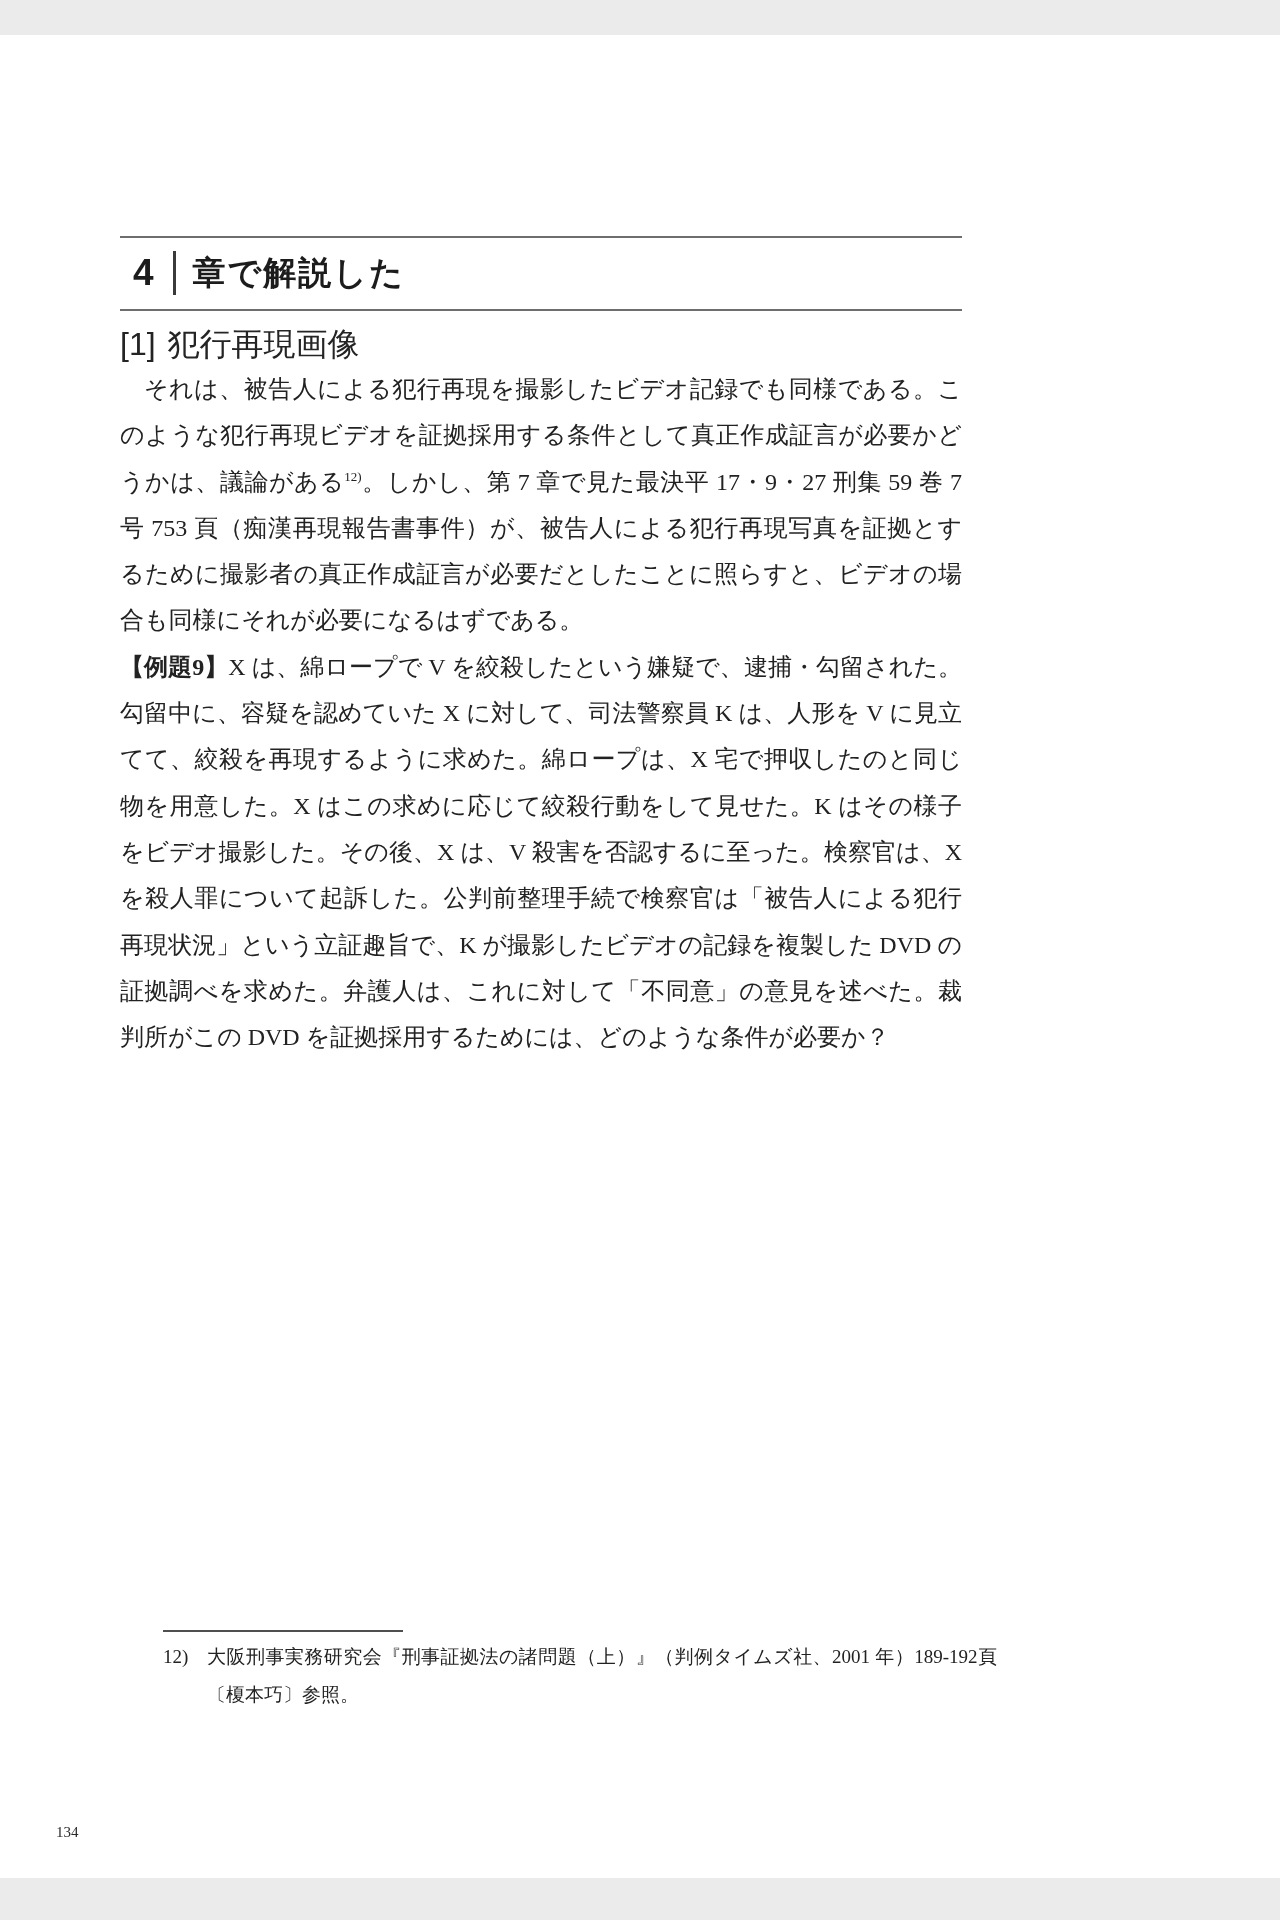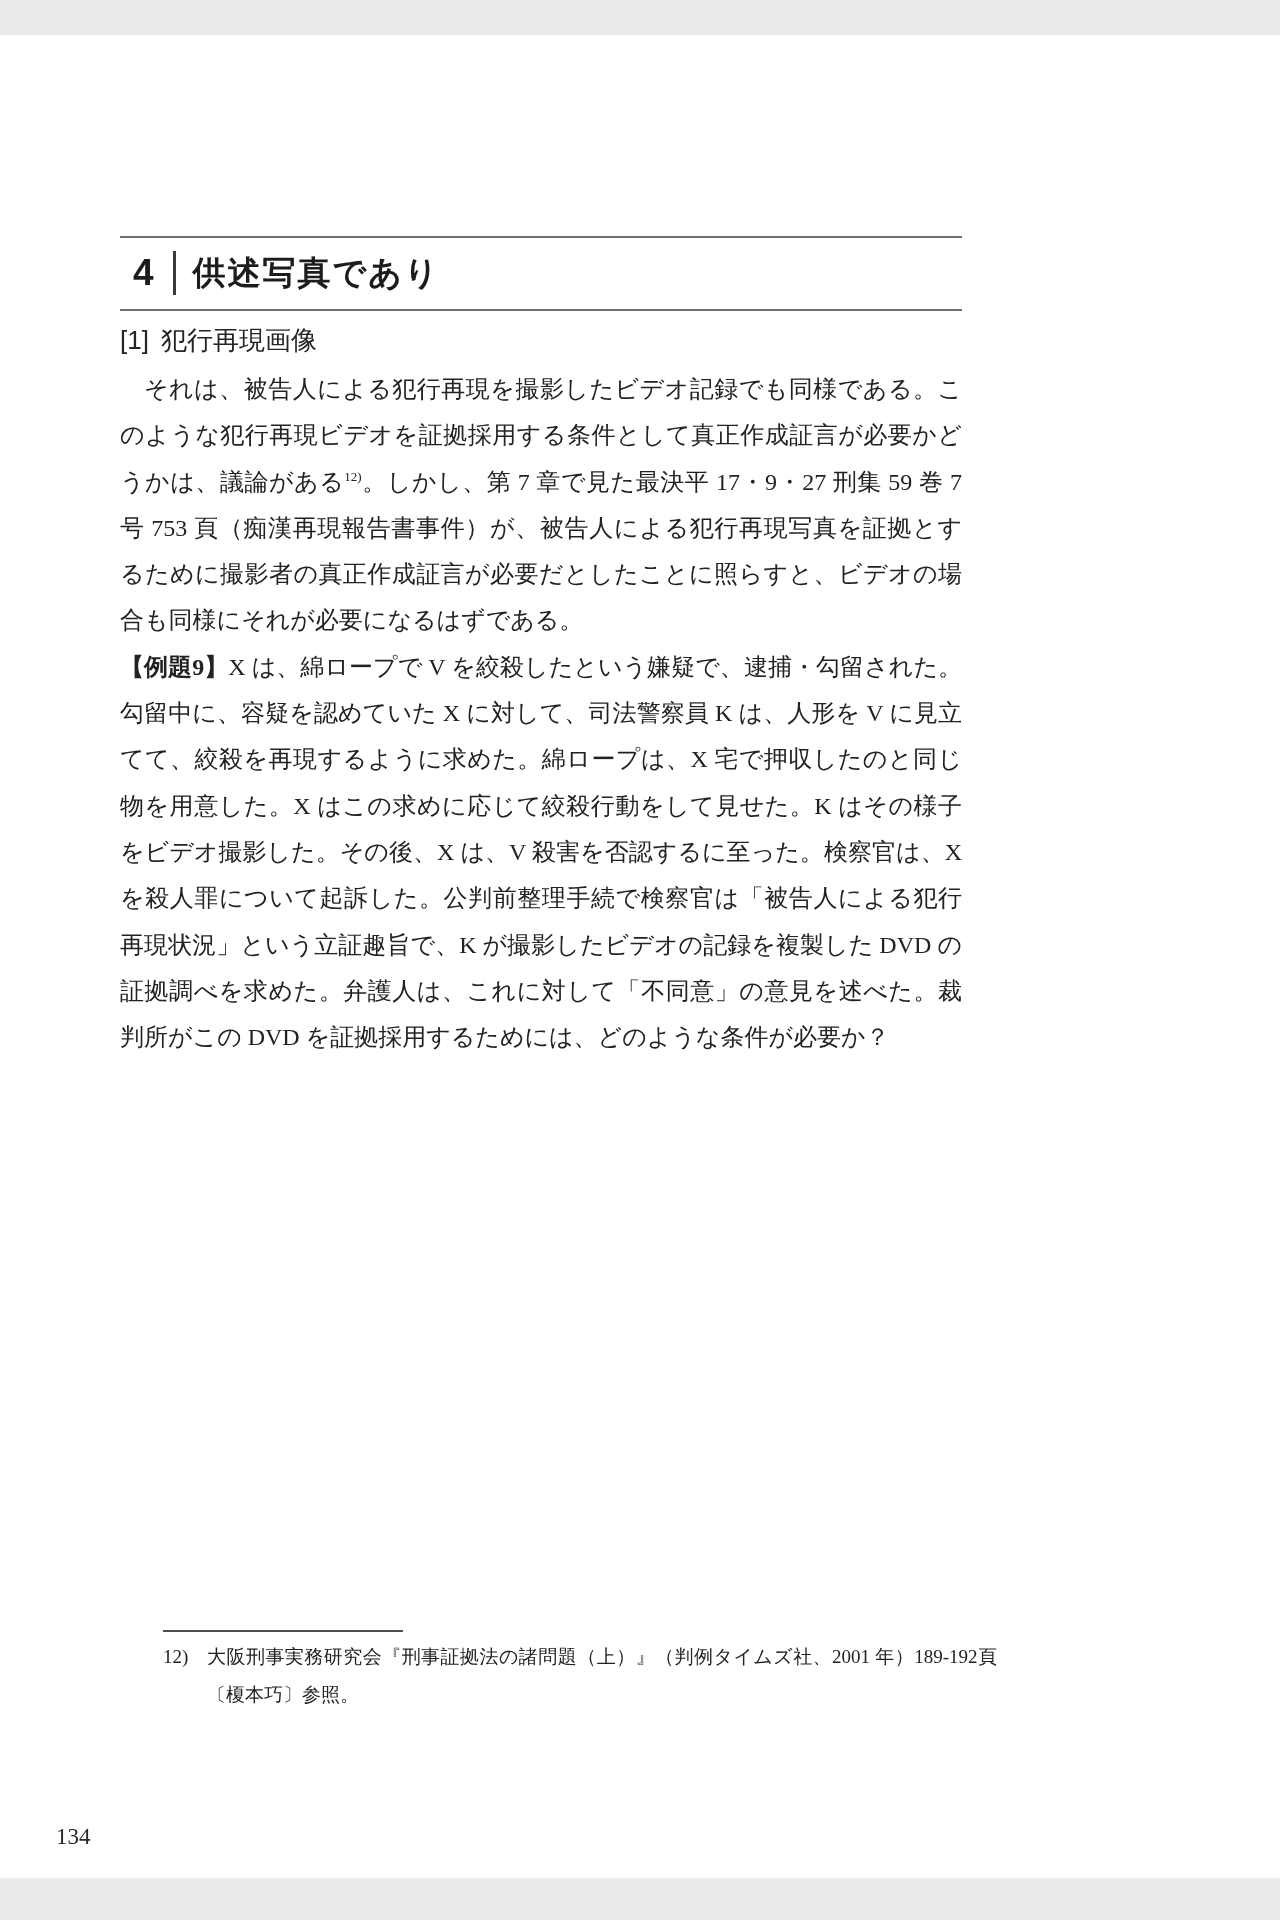--- a/index.html
+++ b/index.html
@@ -22,21 +22,21 @@
     position:absolute; left:120px; top:204px; height:68px; width:842px;
     display:flex; align-items:center;
     font-family:"Liberation Sans","DejaVu Sans",sans-serif; font-weight:bold;
   }
   .sec-num { font-size:37px; padding-left:13px; color:#1c1c1c; }
   .vbar { width:3px; height:44px; background:#3a3a3a; margin:0 17px 0 19px; }
   .sec-title { font-size:33px; letter-spacing:2px; color:#1c1c1c; }
   .subsection {
     position:absolute; left:120px; top:288px;
     font-family:"Liberation Sans","DejaVu Sans",sans-serif;
-    font-weight:500; font-size:26px; color:#242424;
+    font-weight:500; font-size:32px; color:#242424;
   }
   .subsec-label { margin-right:12px; }
   .body {
     position:absolute; left:120px; top:331px; width:842px;
     font-size:24px; line-height:46.3px;
     text-align:justify; text-justify:inter-ideograph;
   }
   .body p { margin:0; padding:0; }
   .indent { text-indent:1em; }
   .label {
@@ -51,34 +51,34 @@
     background:#4f4f4f;
   }
   .footnote {
     position:absolute; left:163px; top:1603px; width:834px;
     padding-left:44px; box-sizing:border-box;
     font-size:19px; line-height:37.5px;
     text-align:justify; text-justify:inter-ideograph;
   }
   .fn-num { position:absolute; left:0; top:0; }
   .page-number {
-    position:absolute; left:56px; top:1789px; font-size:23px; color:#2a2a2a;
+    position:absolute; left:56px; top:1789px; font-size:15px; color:#2a2a2a;
   }
 </style>
 </head>
 <body>
 
 <div class="page">
 
   <div class="rule rule-top"></div>
 
   <div class="heading">
     <span class="sec-num">4</span>
     <span class="vbar"></span>
-    <span class="sec-title">供述写真であり</span>
+    <span class="sec-title">章で解説した</span>
   </div>
 
   <div class="rule rule-bottom"></div>
 
   <div class="subsection">
     <span class="subsec-label">[1]</span><span class="subsec-title">犯行再現画像</span>
   </div>
 
   <div class="body">
     <p class="indent"><span>それは、被告人による犯行再現を撮影したビデオ記録でも同様である。このような犯行再現ビデオを証拠採用する条件として真正作成証言が必要かどうかは、議論がある</span><sup class="noteref">12)</sup><span>。しかし、第 7 章で見た最決平 17・9・27 刑集 59 巻 7 号 753 頁（痴漢再現報告書事件）が、被告人による犯行再現写真を証拠とするために撮影者の真正作成証言が必要だとしたことに照らすと、ビデオの場合も同様にそれが必要になるはずである。</span></p>

